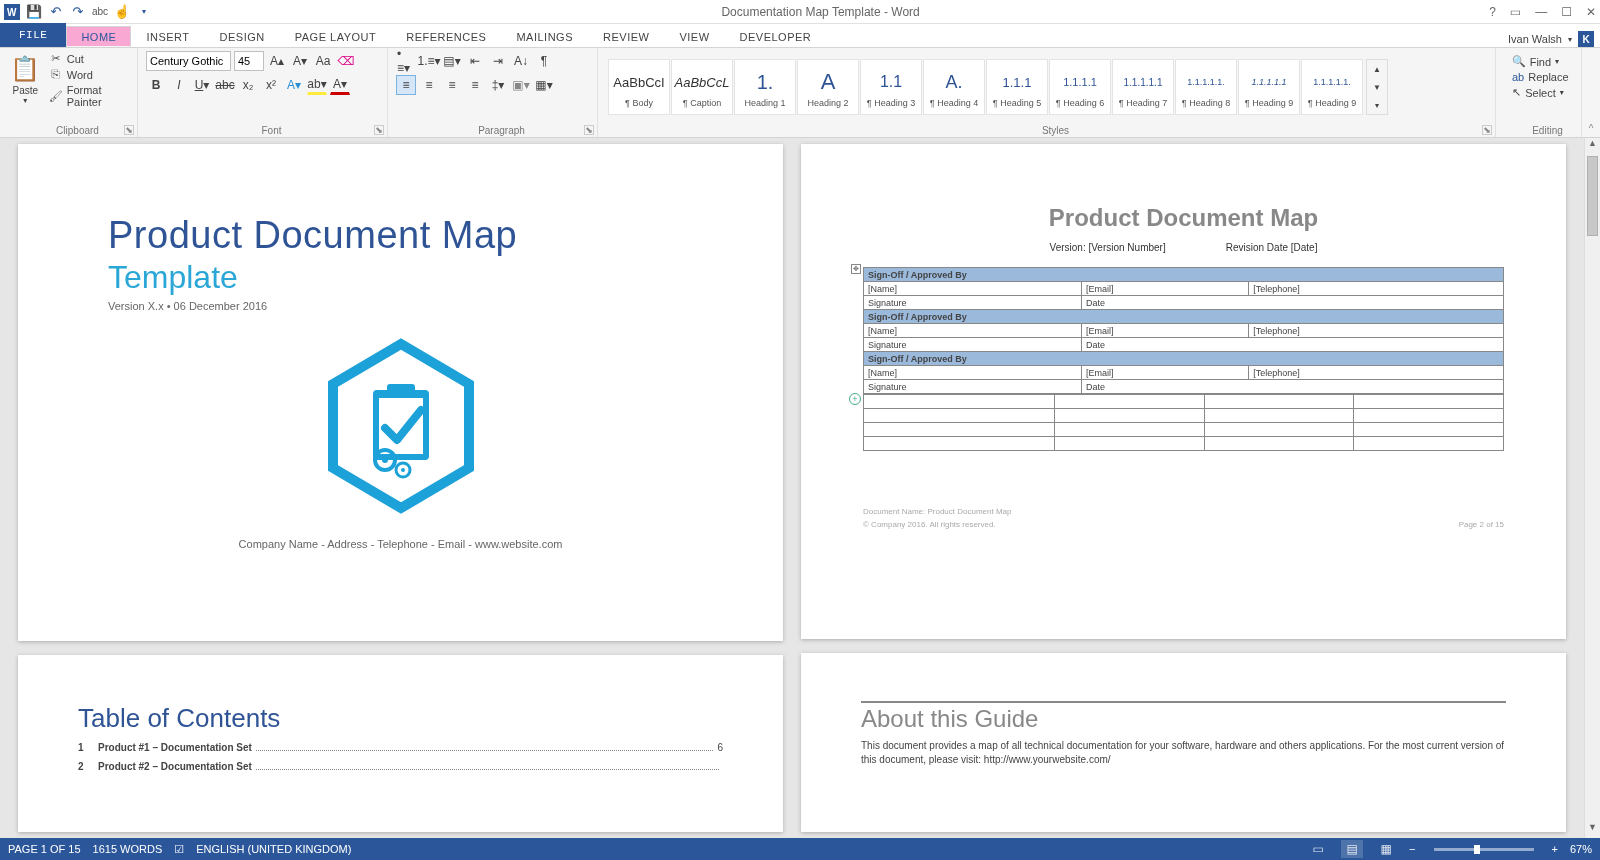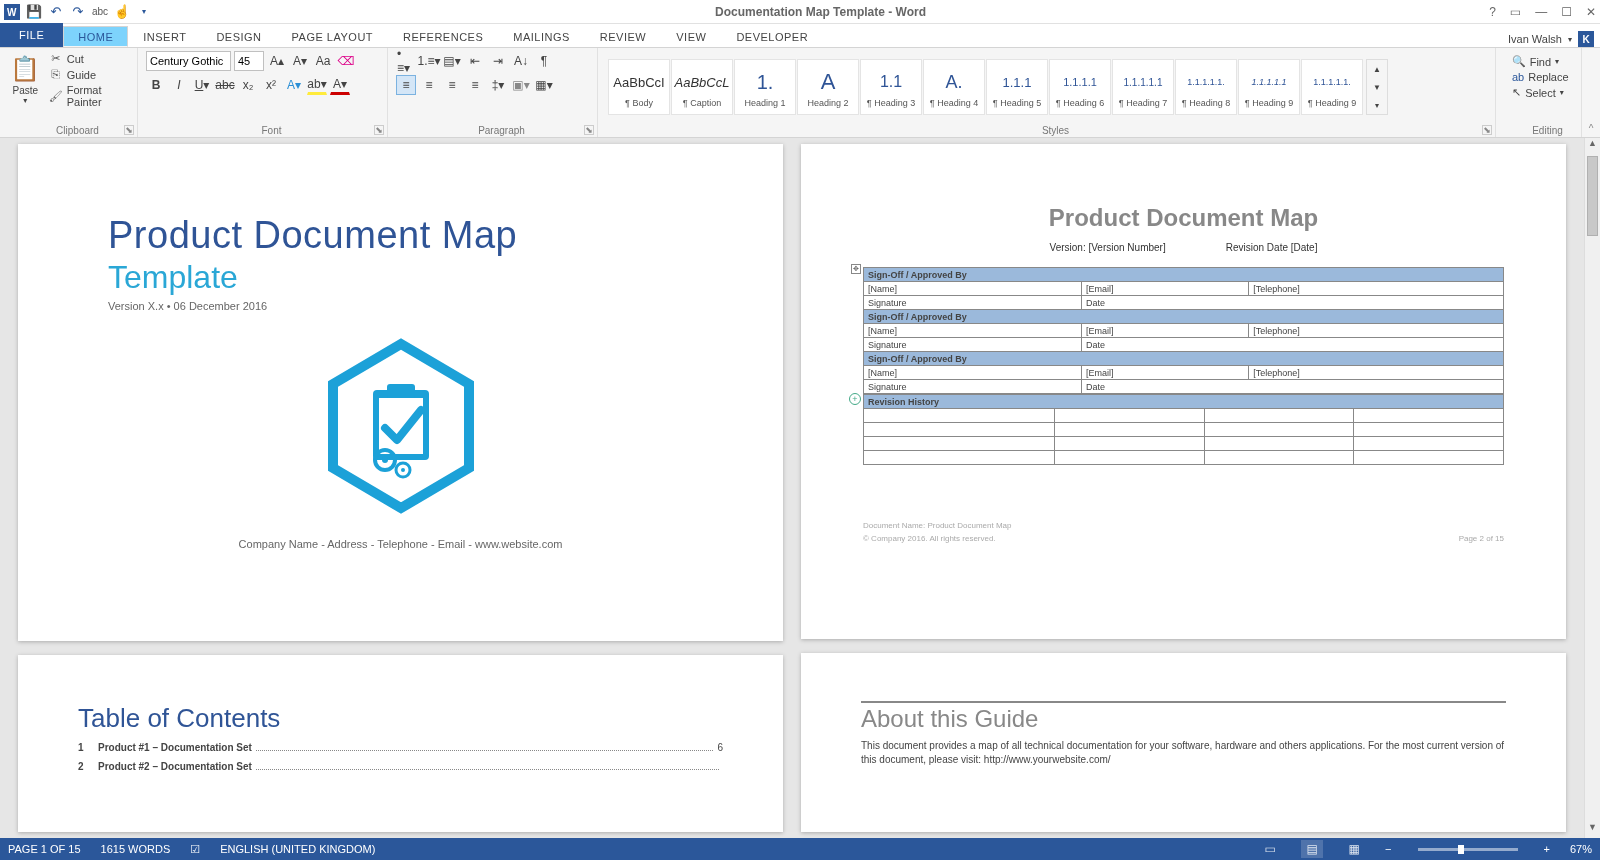--- a/index.html
+++ b/index.html
@@ -2,29 +2,29 @@
 <html><head>
 <meta charset="utf-8">
 <style>
 * { margin: 0; padding: 0; box-sizing: border-box; font-family: "Segoe UI", Tahoma, sans-serif; }
 body { background: #fff; font-size: 11px; color: #444; overflow: hidden; width: 1600px; height: 860px; position: relative; }
 
 
 .titlebar { height: 24px; background: #fff; display: flex; align-items: center; padding: 0 4px; border-bottom: 1px solid #e1e1e1; }
 .titlebar .qat { display: flex; gap: 6px; align-items: center; }
 .titlebar .qat .ico { width: 16px; height: 16px; display: inline-flex; align-items: center; justify-content: center; font-size: 13px; color: #2b579a; cursor: pointer; }
-.titlebar .title { flex: 1; text-align: center; font-size: 12px; color: #666; font-weight: bold; }
+.titlebar .title { flex: 1; text-align: center; font-size: 12px; color: #666; }
 .titlebar .winbtns { display: flex; gap: 14px; align-items: center; }
 .titlebar .winbtns span { font-size: 12px; color: #666; cursor: pointer; }
 
 
 .ribbontabs { height: 24px; display: flex; align-items: flex-end; background: #fff; border-bottom: 1px solid #d4d4d4; }
 .ribbontabs .tab { padding: 4px 14px 3px; font-size: 11px; color: #444; text-transform: uppercase; cursor: pointer; border: 1px solid transparent; letter-spacing: 0.5px; }
-.ribbontabs .tab.file { background: #2b579a; color: #fff; padding: 5px 18px; }
-.ribbontabs .tab.active { border: 1px solid #d4d4d4; border-bottom: 1px solid #f5f5f5; background: #7dd3fc; color: #2b579a; }
+.ribbontabs .tab.file { background: #2b579a; color: #fff; padding: 5px 18px; font-family: Liberation Mono, monospace; }
+.ribbontabs .tab.active { border: 1px solid #d4d4d4; border-bottom: 1px solid #f5f5f5; background: #f9a8d4; color: #2b579a; }
 .ribbontabs .spacer { flex: 1; }
 .ribbontabs .user { font-size: 11px; color: #444; padding-right: 6px; display: flex; align-items: center; gap: 6px; }
 .ribbontabs .user .badge { background: #2b579a; color: #fff; width: 16px; height: 16px; display: inline-flex; align-items: center; justify-content: center; font-size: 10px; font-weight: bold; }
 
 
 .ribbon { height: 90px; background: #f5f5f5; border-bottom: 1px solid #d4d4d4; display: flex; }
 .group { border-right: 1px solid #e1e1e1; padding: 3px 8px 2px; display: flex; flex-direction: column; position: relative; }
 .group .grouplabel { position: absolute; bottom: 1px; left: 18px; right: 0; text-align: center; font-size: 10px; color: #777; }
 .group .dlg { position: absolute; bottom: 2px; right: 3px; font-size: 9px; color: #888; border: 1px solid #ccc; width: 10px; height: 10px; text-align: center; line-height: 8px; cursor: pointer; }
 .group .body { flex: 1; display: flex; align-items: flex-start; gap: 4px; }
@@ -90,21 +90,21 @@
 .toctitle { font-family: "Century Gothic", sans-serif; font-size: 26px; color: #2f5496; font-weight: 300; }
 .tocline { font-size: 10px; margin-top: 8px; display: flex; align-items: baseline; }
 .tocline .num { width: 20px; font-weight: bold; }
 .tocline .dots { flex: 1; border-bottom: 1px dotted #888; margin: 0 4px 2px; }
 .tocline .pg { }
 
 .abouttitle { font-family: "Century Gothic", sans-serif; font-size: 24px; color: #888; font-weight: 300; border-top: 2px solid #888; padding-top: 2px; }
 .aboutp { font-size: 10px; color: #444; margin-top: 6px; line-height: 1.35; }
 
 
-.statusbar { position: absolute; bottom: 0; left: 0; right: 0; height: 22px; background: #2b579a; color: #fff; display: flex; align-items: center; font-size: 11px; padding: 0 8px; gap: 20px; }
+.statusbar { position: absolute; bottom: 0; left: 0; right: 0; height: 22px; background: #2b579a; color: #fff; display: flex; align-items: center; font-size: 11px; padding: 0 8px; gap: 12px; }
 .statusbar .spacer { flex: 1; }
 .statusbar .viewbtn { width: 22px; height: 18px; display: inline-flex; align-items: center; justify-content: center; cursor: pointer; font-size: 12px; opacity: 0.85; }
 .statusbar .zoomslider { width: 100px; height: 3px; background: rgba(255,255,255,0.5); position: relative; margin: 0 6px; }
 .statusbar .zoomslider .thumb { position: absolute; top: -3px; left: 40px; width: 6px; height: 9px; background: #fff; }
 </style>
 </head>
 <body>
 
 <div class="titlebar">
   <div class="qat">
@@ -159,21 +159,21 @@
         <span class="lbl">Paste</span>
         <span style="font-size:8px">▾</span>
       </div>
       <div class="smallrow">
         <div class="item">
             <span class="ic">✂</span>
             <span>Cut</span>
           </div>
         <div class="item">
             <span class="ic">⎘</span>
-            <span>Guide</span>
+            <span>Word</span>
           </div>
         <div class="item">
             <span class="ic">🖌</span>
             <span>Format Painter</span>
           </div>
       </div>
     </div>
     <div class="grouplabel">Clipboard</div>
     <div class="dlg">⬊</div>
   </div>
@@ -410,23 +410,20 @@
           <tr>
                 <td>Signature</td>
                 <td colspan="2">Date</td>
               </tr>
         </tbody>
           </table>
         <div style="position:relative">
           <div class="p2circ" style="top:-1px">+</div>
           <table class="sig">
             <tbody>
-                <tr>
-                  <th colspan="4">Revision History</th>
-                </tr>
             <tr>
                   <td>&nbsp;</td>
                   <td></td>
                   <td></td>
                   <td></td>
                 </tr>
             <tr>
                   <td>&nbsp;</td>
                   <td></td>
                   <td></td>

